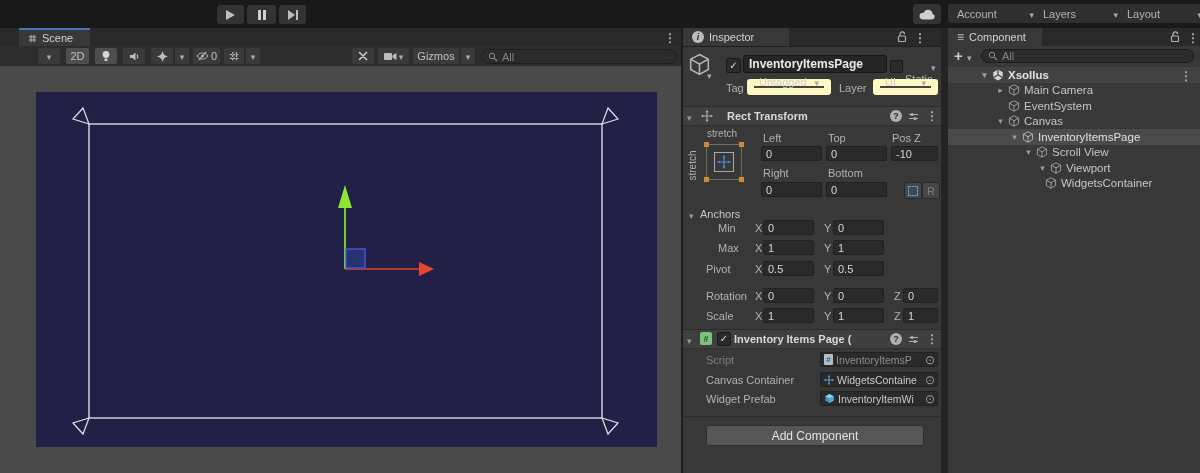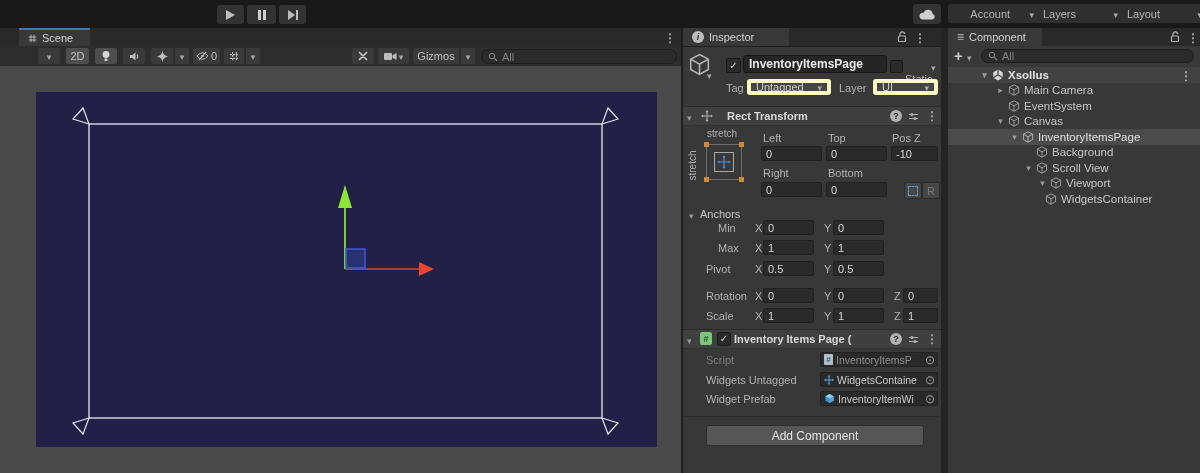--- a/index.html
+++ b/index.html
@@ -41,22 +41,22 @@
   .scn-btn.active{background:#4e4e4e;}
   .search{background:#2b2b2b;border:1px solid #1d1d1d;border-radius:8px;display:flex;align-items:center;
           padding:0 6px;gap:4px;color:#828282;box-sizing:border-box;}
   
   .field{background:#2a2a2a;border:1px solid #212121;border-radius:2px;height:15px;
          display:flex;align-items:center;padding:0 4px;color:#d6d6d6;box-sizing:border-box;overflow:hidden;white-space:nowrap;}
   .objfield{background:#2a2a2a;border:1px solid #212121;border-radius:2px;height:15px;
          display:flex;align-items:center;gap:3px;padding:0 2px 0 3px;color:#c9c9c9;box-sizing:border-box;
          overflow:hidden;white-space:nowrap;font-size:10.5px;}
   .objfield .val{flex:1;overflow:hidden;}
-  .dropdown{background:#454545;border:4px solid #fef9c3;border-radius:3px;height:16px;
-         display:flex;align-items:center;padding:0 5px;color:#cfcfcf;box-sizing:border-box;gap:4px;}
+  .dropdown{background:#454545;border:7px solid #fef9c3;border-radius:3px;height:16px;
+         display:flex;align-items:flex-end;padding:0 5px;color:#cfcfcf;box-sizing:border-box;gap:4px;}
   .dropdown .lbl{flex:1;overflow:hidden;white-space:nowrap;}
   .comp-hdr{left:0;right:0;height:18px;background:#3f3f3f;border-top:1px solid #2c2c2c;border-bottom:1px solid #303030;}
   .comp-title{font-weight:bold;color:#dadada;}
   .ilabel{color:#b2b2b2;white-space:nowrap;}
   .dis{color:#7f7f7f;}
   .axis{color:#b2b2b2;}
   .name-input{background:#252525;border:1px solid #161616;border-radius:3px;color:#eaeaea;
          font-family:"Liberation Sans",sans-serif;font-weight:bold;font-size:12px;padding:0 5px;box-sizing:border-box;outline:none;}
   .addcomp{background:#565656;border:1px solid #2e2e2e;border-radius:3px;color:#e4e4e4;font-size:12px;
          display:flex;align-items:center;justify-content:center;}
@@ -105,21 +105,21 @@
           </svg>
         </span>
     </div>
     <div class="abs tb-btn" style="left:913px;top:4px;width:28px;height:20px;">
       <span>
           <svg width="16" height="11" viewBox="0 0 16 11">
             <path d="M4 10.5a3.4 3.4 0 1 1 .7-6.7A4.6 4.6 0 0 1 13.6 5a2.8 2.8 0 0 1-.6 5.5z" fill="#cfcfcf"></path>
           </svg>
         </span>
     </div>
-    <div class="abs tb-drop" style="left:948px;top:4px;width:77px;text-align:center;">
+    <div class="abs tb-drop" style="left:948px;top:4px;width:77px;">
       <span class="lbl">Account</span>
       <span class="caret"></span>
     </div>
     <div class="abs tb-drop" style="left:1034px;top:4px;width:75px;">
       <span class="lbl">Layers</span>
       <span class="caret"></span>
     </div>
     <div class="abs tb-drop" style="left:1118px;top:4px;width:75px;">
       <span class="lbl">Layout</span>
       <span class="caret"></span>
@@ -428,21 +428,21 @@
       <span class="abs kebab" style="left:243px;top:2px;"></span>
     </div>
 
     <span class="abs ilabel dis" style="left:23px;top:326px;">Script</span>
     <div class="abs objfield" style="left:137px;top:324px;width:118px;color:#8f8f8f;">
       <span style="width:9px;height:11px;background:#aebfcb;border-radius:1px;color:#3c5868;font-size:8px;font-weight:bold;display:flex;align-items:center;justify-content:center;flex:none;">#</span>
       <span class="val">InventoryItemsP</span>
       <span class="picker"></span>
     </div>
 
-    <span class="abs ilabel" style="left:23px;top:346px;">Widgets Untagged</span>
+    <span class="abs ilabel" style="left:23px;top:346px;">Canvas Container</span>
     <div class="abs objfield" style="left:137px;top:344px;width:118px;">
       <span>
           <svg width="10" height="10" viewBox="0 0 12 12">
             <path d="M6 1v10M1 6h10" stroke="#58a6e0" stroke-width="1.2"></path>
             <polygon points="6,0 4.5,2 7.5,2" fill="#58a6e0"></polygon>
             <polygon points="6,12 4.5,10 7.5,10" fill="#58a6e0"></polygon>
             <polygon points="0,6 2,4.5 2,7.5" fill="#58a6e0"></polygon>
             <polygon points="12,6 10,4.5 10,7.5" fill="#58a6e0"></polygon>
           </svg>
         </span>
@@ -541,29 +541,20 @@
       <div class="hrow sel" style="padding-left:60px;">
         <span class="h-arrow">▾</span>
         <span class="h-ico">
             <svg width="12" height="12" viewBox="0 0 12 12">
               <path d="M6 .8l4.6 2.4v5.4L6 11.2 1.4 8.6V3.2z M1.4 3.2L6 5.8l4.6-2.6 M6 5.8v5.4" fill="none" stroke="#c8c8c8" stroke-width=".8"></path>
             </svg>
           </span>
         <span class="h-label" style="color:#e0e0e0;">InventoryItemsPage</span>
       </div>
       <div class="hrow" style="padding-left:74px;">
-        <span class="h-arrow"></span>
-        <span class="h-ico">
-            <svg width="12" height="12" viewBox="0 0 12 12">
-              <path d="M6 .8l4.6 2.4v5.4L6 11.2 1.4 8.6V3.2z M1.4 3.2L6 5.8l4.6-2.6 M6 5.8v5.4" fill="none" stroke="#b2b2b2" stroke-width=".8"></path>
-            </svg>
-          </span>
-        <span class="h-label">Background</span>
-      </div>
-      <div class="hrow" style="padding-left:74px;">
         <span class="h-arrow">▾</span>
         <span class="h-ico">
             <svg width="12" height="12" viewBox="0 0 12 12">
               <path d="M6 .8l4.6 2.4v5.4L6 11.2 1.4 8.6V3.2z M1.4 3.2L6 5.8l4.6-2.6 M6 5.8v5.4" fill="none" stroke="#b2b2b2" stroke-width=".8"></path>
             </svg>
           </span>
         <span class="h-label">Scroll View</span>
       </div>
       <div class="hrow" style="padding-left:88px;">
         <span class="h-arrow">▾</span>

